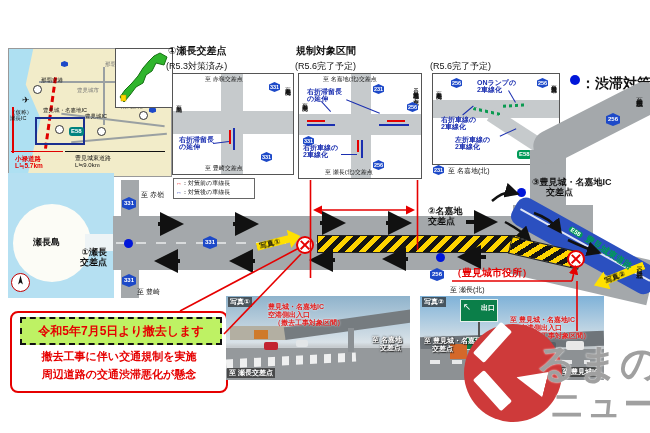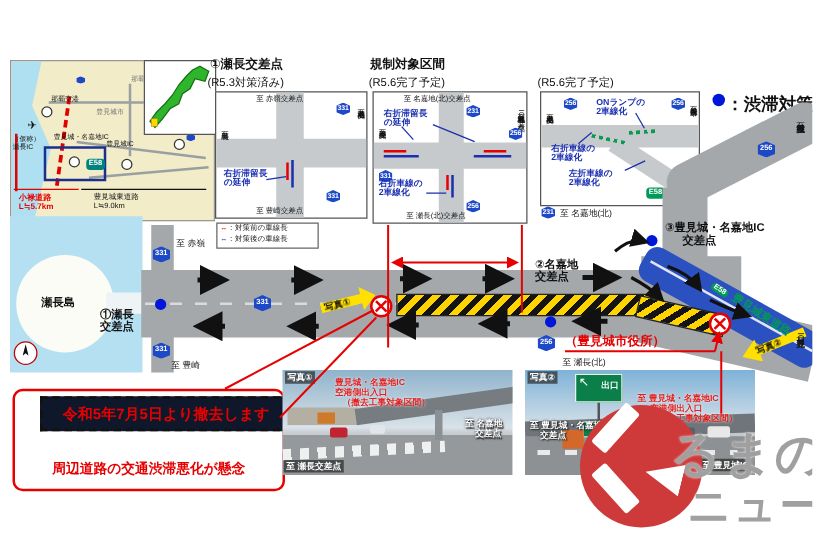--- a/index.html
+++ b/index.html
@@ -206,21 +206,21 @@
 
   <div class="a hatch" style="left:317px;top:235px;width:202px;height:16px;"></div>
   <div class="a hatch" style="left:512px;top:236px;width:70px;height:16px;transform:rotate(13deg);transform-origin:left top;"></div>
 
   <div class="a tiny" style="left:141px;top:190px;">至 赤嶺</div>
   <div class="a rbadge rb-l" style="left:122px;top:197px;">331</div>
   <div class="a rbadge rb-l" style="left:203px;top:236px;">331</div>
   <div class="a rbadge rb-l" style="left:122px;top:274px;">331</div>
   <div class="a tiny" style="left:137px;top:287px;">至 豊崎</div>
   <div class="a dot" style="left:124px;top:239px;width:9px;height:9px;"></div>
-  <div class="a b" style="left:80px;top:248px;font-size:9px;text-align:right;line-height:1.1;font-family:Liberation Mono, monospace;">
+  <div class="a b" style="left:80px;top:248px;font-size:9px;text-align:right;line-height:1.1;">
     <div>①瀬長</div>
     <div>交差点</div>
   </div>
 
 
   <div class="a xmark" style="left:296px;top:236px;"></div>
   <div class="a xmark" style="left:567px;top:250px;"></div>
 
   <div class="a yarrow b" style="left:256px;top:232px;width:42px;height:19px;clip-path:polygon(0 30%,74% 30%,74% 0,100% 50%,74% 100%,74% 70%,0 70%);font-size:7.5px;line-height:19px;padding-left:3px;transform:rotate(-14deg);">写真①</div>
   <div class="a yarrow b" style="left:592px;top:266px;width:42px;height:19px;clip-path:polygon(100% 30%,26% 30%,26% 0,0 50%,26% 100%,26% 70%,100% 70%);font-size:7.5px;line-height:19px;padding-left:12px;transform:rotate(-22deg);">写真②</div>
@@ -243,23 +243,24 @@
 
   <div class="a rbadge rb-l" style="left:606px;top:113px;">256</div>
   <div class="a tiny vt" style="left:634px;top:92px;">至 豊見城市役所</div>
   <div class="a tiny vt" style="left:634px;top:264px;">至 豊見城IC</div>
 
   <div class="a b red" style="left:452px;top:266px;font-size:10px;">（豊見城市役所）</div>
   <div class="a rbadge rb-l" style="left:430px;top:268px;">256</div>
   <div class="a tiny" style="left:450px;top:285px;">至 瀬長(北)</div>
 
   <div class="a" style="left:10px;top:311px;width:214px;height:78px;background:#fff;border:2.5px solid #e60000;border-radius:8px;">
-    <div class="a" style="left:20px;top:4px;width:198px;height:24px;background:#0f172a;border:2px dashed #111;text-align:center;">
+    <div class="a" style="left:8px;top:4px;width:198px;height:24px;background:#bef264;border:2px dashed #111;text-align:center;">
       <span class="b red" style="font-size:12px;line-height:24px;white-space:nowrap;">令和5年7月5日より撤去します</span>
     </div>
+    <div class="a b red" style="left:0;top:36px;width:100%;text-align:center;font-size:11px;white-space:nowrap;">撤去工事に伴い交通規制を実施</div>
     <div class="a b red" style="left:0;top:54px;width:100%;text-align:center;font-size:11px;white-space:nowrap;">周辺道路の交通渋滞悪化が懸念</div>
   </div>
 
   <div class="a" style="left:226px;top:296px;width:184px;height:84px;background:linear-gradient(#8fb3cc 0%,#d9e2e8 55%,#c7ccd0 60%);overflow:hidden;">
     <div class="a" style="left:0;top:52px;width:184px;height:32px;background:#95999c;"></div>
     <div class="a" style="left:0;top:60px;width:130px;height:9px;background:repeating-linear-gradient(90deg,rgba(255,255,255,.85) 0 7px,transparent 7px 14px);transform:rotate(-3deg);"></div>
     <div class="a" style="left:4px;top:30px;width:56px;height:14px;background:#b3afa2;"></div>
     <div class="a" style="left:28px;top:34px;width:14px;height:9px;background:#cf7a2a;"></div>
     <div class="a" style="left:58px;top:22px;width:132px;height:13px;background:#767c80;transform:rotate(-8deg);"></div>
     <div class="a" style="left:122px;top:32px;width:6px;height:24px;background:#8b9094;"></div>

